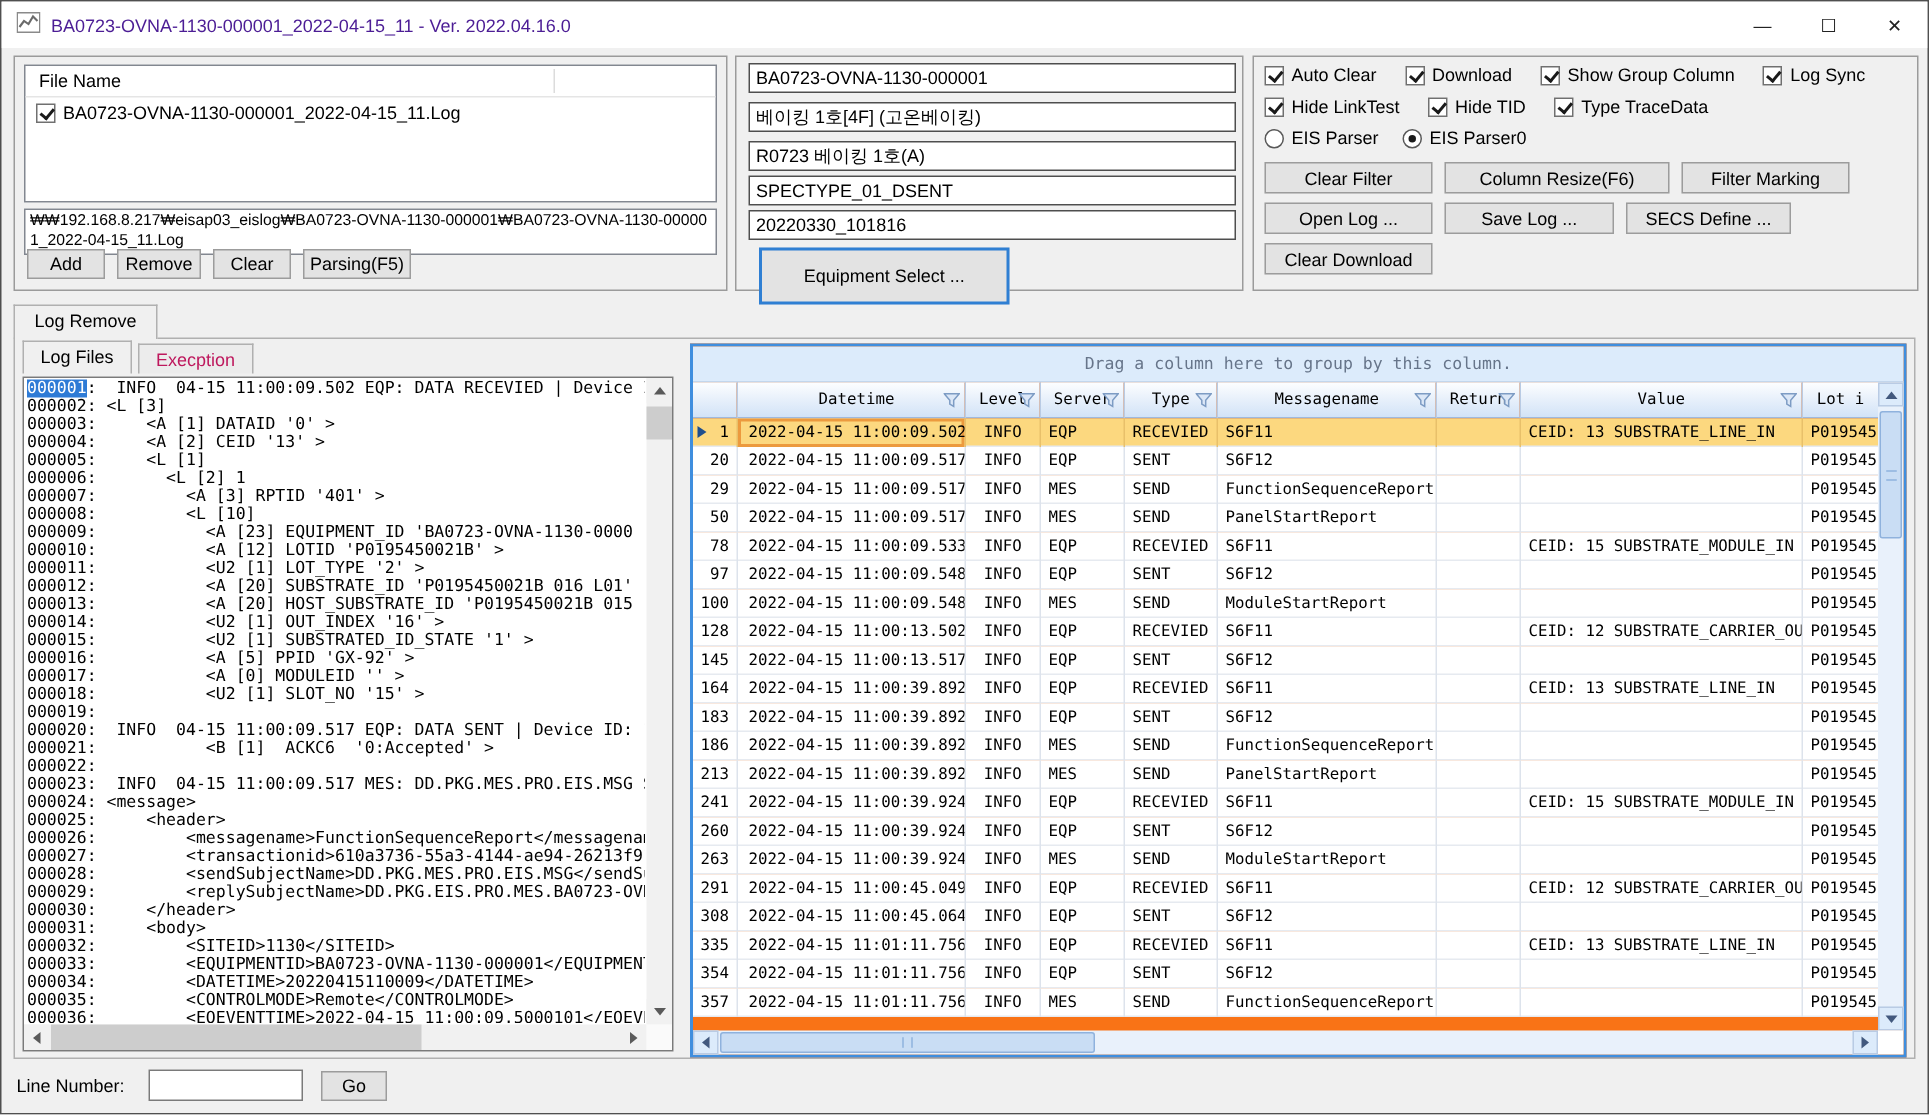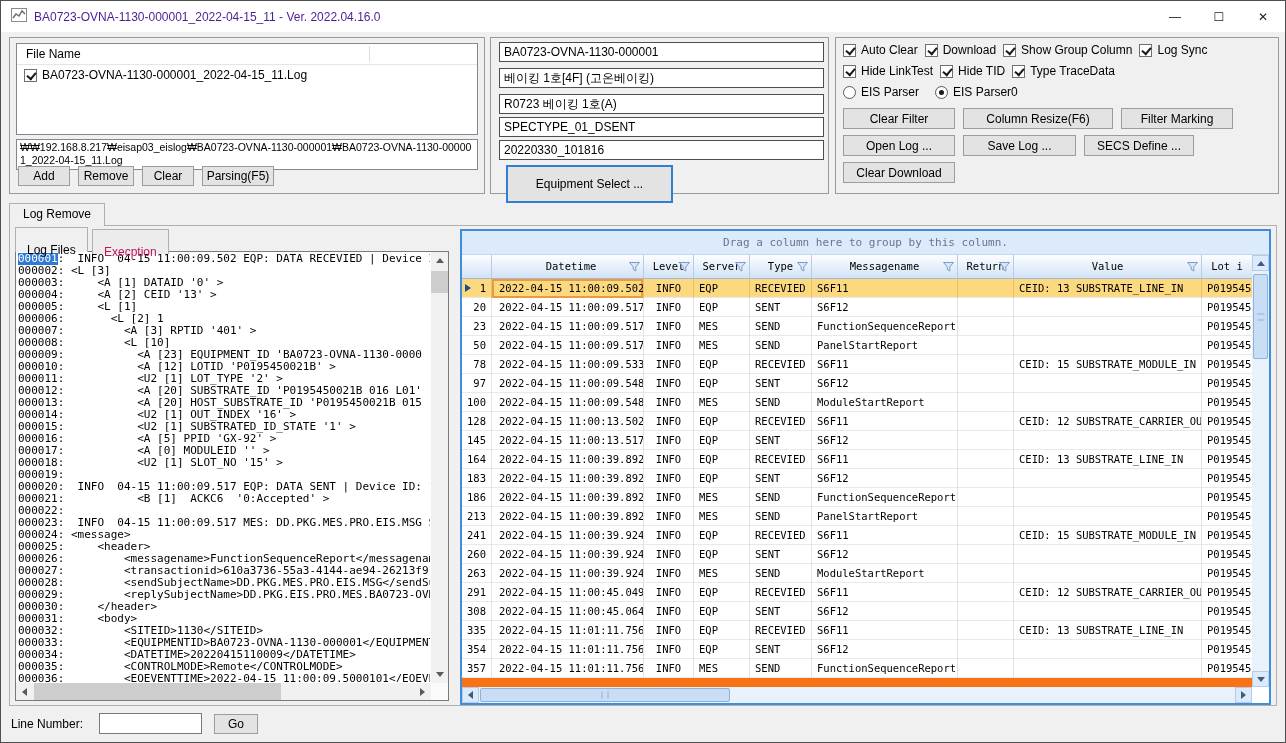--- a/index.html
+++ b/index.html
@@ -38,31 +38,31 @@
   .btn { background:#e3e3e3; border:1px solid #9c9c9c; height:20px; font-size:12px; text-align:center;
      display:inline-flex; align-items:center; justify-content:center; font-family:"Liberation Sans",sans-serif; }
 
   .equip-fields { position:absolute; left:8px; top:2px; right:6px; }
   .equip-fields input { display:block; width:325px; height:20px; border:1px solid #4e4e4e; background:#fff; font-size:12px; padding:0 4px;
      font-family:"Liberation Sans",sans-serif; }
   .equip-select { position:absolute; left:15px; top:127px; width:167px; height:38px; background:#e3e3e3; border:2px solid #2f7fd3;
      font-size:12px; display:flex; align-items:center; justify-content:center; }
 
   .opts-inner { padding:5px 0 0 7px; }
-  .cbrow { display:flex; gap:7px; margin-bottom:7px; align-items:center; }
+  .cbrow { display:flex; gap:19px; margin-bottom:7px; align-items:center; }
   .cbitem, .radioitem { display:flex; align-items:center; font-size:12px; }
   .radiorow { display:flex; gap:16px; margin:3px 0 9px 0; align-items:center; }
   .optbtnrow { display:flex; gap:8px; margin-bottom:6px; }
 
   
   .main-tab { position:absolute; left:8px; top:202px; height:23px; padding:0 13px; background:#f0f0f0;
      border:1px solid #b0b0b0; border-bottom:none; line-height:21px; font-size:12px; z-index:3; }
   .tab-page { position:absolute; left:8px; top:224px; right:8px; bottom:36px; border:1px solid #b0b0b0; background:#f0f0f0; }
 
-  .subtab { position:absolute; height:22px; padding:12px 11px; line-height:20px; font-size:12px; background:#f0f0f0;
+  .subtab { position:absolute; height:22px; padding:0 11px; line-height:20px; font-size:12px; background:#f0f0f0;
      border:1px solid #b0b0b0; border-bottom:none; z-index:2;text-align:center; }
   .subtab.active { left:5px; top:1px; }
   .subtab.inactive { left:82px; top:3px; height:20px; background:#ececec; color:#be185d; }
 
   
   .logbox { position:absolute; left:5px; top:25px; width:434px; height:450px; background:#fff; border:1px solid #7a7a7a; }
   .loglines { position:absolute; left:2px; top:1px; right:18px; bottom:18px; overflow:hidden;
      font-family:"DejaVu Sans Mono",monospace; font-size:11px; line-height:12px; white-space:pre; }
   .logline { height:12px; }
   .ln.sel { background:#2e7bd6; color:#fff; }
@@ -305,21 +305,21 @@
             <div class="g-cell c-dt">2022-04-15 11:00:09.517</div>
             <div class="g-cell c-lv">INFO</div>
             <div class="g-cell c-sv">EQP</div>
             <div class="g-cell c-tp">SENT</div>
             <div class="g-cell c-mn">S6F12</div>
             <div class="g-cell c-rt"></div>
             <div class="g-cell c-val"></div>
             <div class="g-cell c-lot">P0195450</div>
           </div>
           <div class="grow">
-            <div class="g-cell c-ind">23</div>
+            <div class="g-cell c-ind">29</div>
             <div class="g-cell c-dt">2022-04-15 11:00:09.517</div>
             <div class="g-cell c-lv">INFO</div>
             <div class="g-cell c-sv">MES</div>
             <div class="g-cell c-tp">SEND</div>
             <div class="g-cell c-mn">FunctionSequenceReport</div>
             <div class="g-cell c-rt"></div>
             <div class="g-cell c-val"></div>
             <div class="g-cell c-lot">P0195450</div>
           </div>
           <div class="grow">

